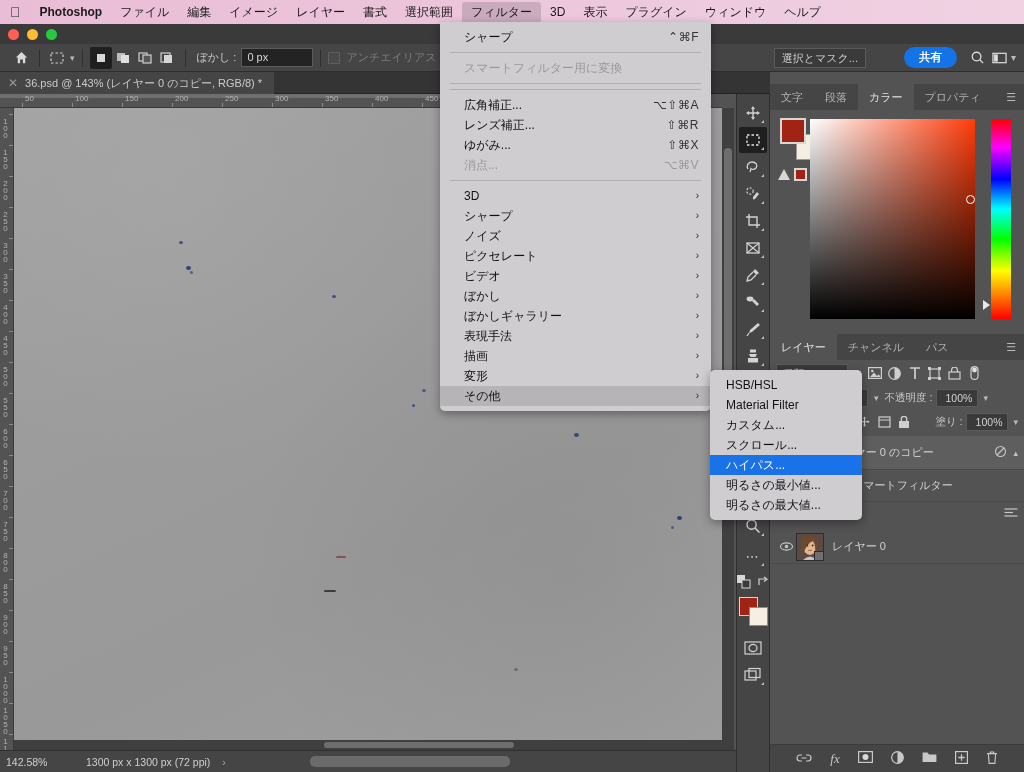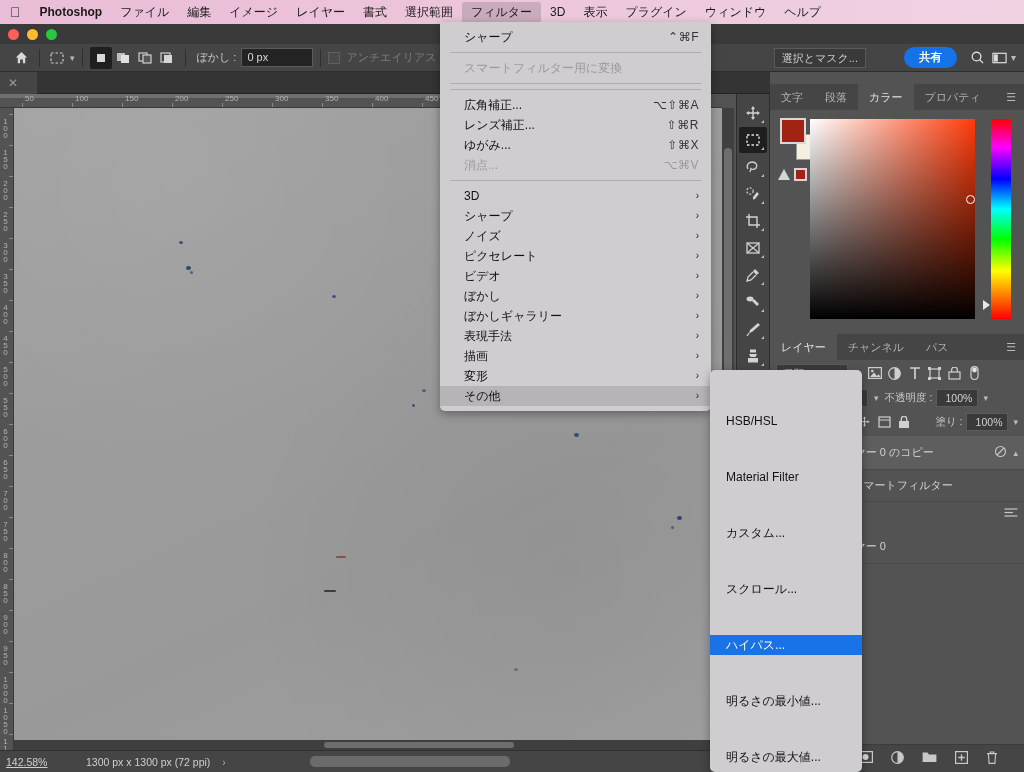--- a/index.html
+++ b/index.html
@@ -128,21 +128,21 @@
     position: absolute; top: 2px; left: 310px; width: 190px; height: 6px;
     border-radius: 3px; background: #6e6e6e;
   }
 
   
   .statusbar {
     position: absolute; top: 750px; left: 0; width: 770px; height: 22px;
     background: #454545; display: flex; align-items: center;
     font-size: 10.5px; color: #cfcfcf; border-top: 1px solid #2f2f2f;
   }
-  .statusbar .zoom { width: 78px; padding-left: 6px; text-decoration: underline; }
+  .statusbar .zoom { width: 78px; padding-left: 6px; }
   .statusbar .dims { padding-left: 8px; }
   .statusbar .arrow { margin-left: 12px; color: #a8a8a8; }
   .statusbar .strip {
     position:absolute; left:310px; top:5px; width:200px; height:11px;
     background:#6b6b6b; border-radius:5px;
   }
 
   
   .toolbar {
     position: absolute; top: 94px; left: 736px; width: 34px; height: 678px;
@@ -284,21 +284,21 @@
   .mi .sub-arrow { margin-left: auto; font-size: 10px; color: #2a2a2a; }
   .msep { height: 1px; background: #b0aeb1; margin: 5px 10px; }
 
   
   .menu-sub {
     position: absolute; top: 370px; left: 710px; width: 152px;
     background: #cfcdd0; border-radius: 5px;
     box-shadow: 0 3px 10px rgba(0,0,0,0.35);
     padding: 5px 0; font-size: 12px; color: #121212; z-index: 60;
   }
-  .menu-sub .mi { padding: 0 10px 0 16px; margin-top: 36px; }
+  .menu-sub .mi { padding: 0 10px 0 16px; }
   .menu-sub .mi.hlblue { background: #1a72e8; color: #fff; }
 </style>
 </head>
 <body>
 
 <div id="app">
 
   <div class="menubar">
     <span class="apple"></span>
     <span class="mb-item bold">Photoshop</span>
@@ -386,20 +386,21 @@
           <rect x="1" y="2" width="14" height="10" fill="none" stroke="#ddd" stroke-width="1.3"></rect>
           <rect x="2.2" y="3.2" width="4" height="7.6" fill="#ddd"></rect>
         </svg>
     </div>
     <span style="color:#bbb;font-size:10px;margin-right:8px">▾</span>
   </div>
 
   <div class="tabbar">
     <div class="doctab">
       <span class="x">✕</span>
+      <span>36.psd @ 143% (レイヤー 0 のコピー, RGB/8) *</span>
     </div>
   </div>
 
   <div class="ruler-h">
     <div class="rh-hl" style="width:558px"></div>
     <div id="rh-ticks">
         <div class="tmark" style="left: 22px;"></div>
         <div class="tick" style="left: 25px;">50</div>
         <div class="tmark" style="left: 72px;"></div>
         <div class="tick" style="left: 75px;">100</div>

